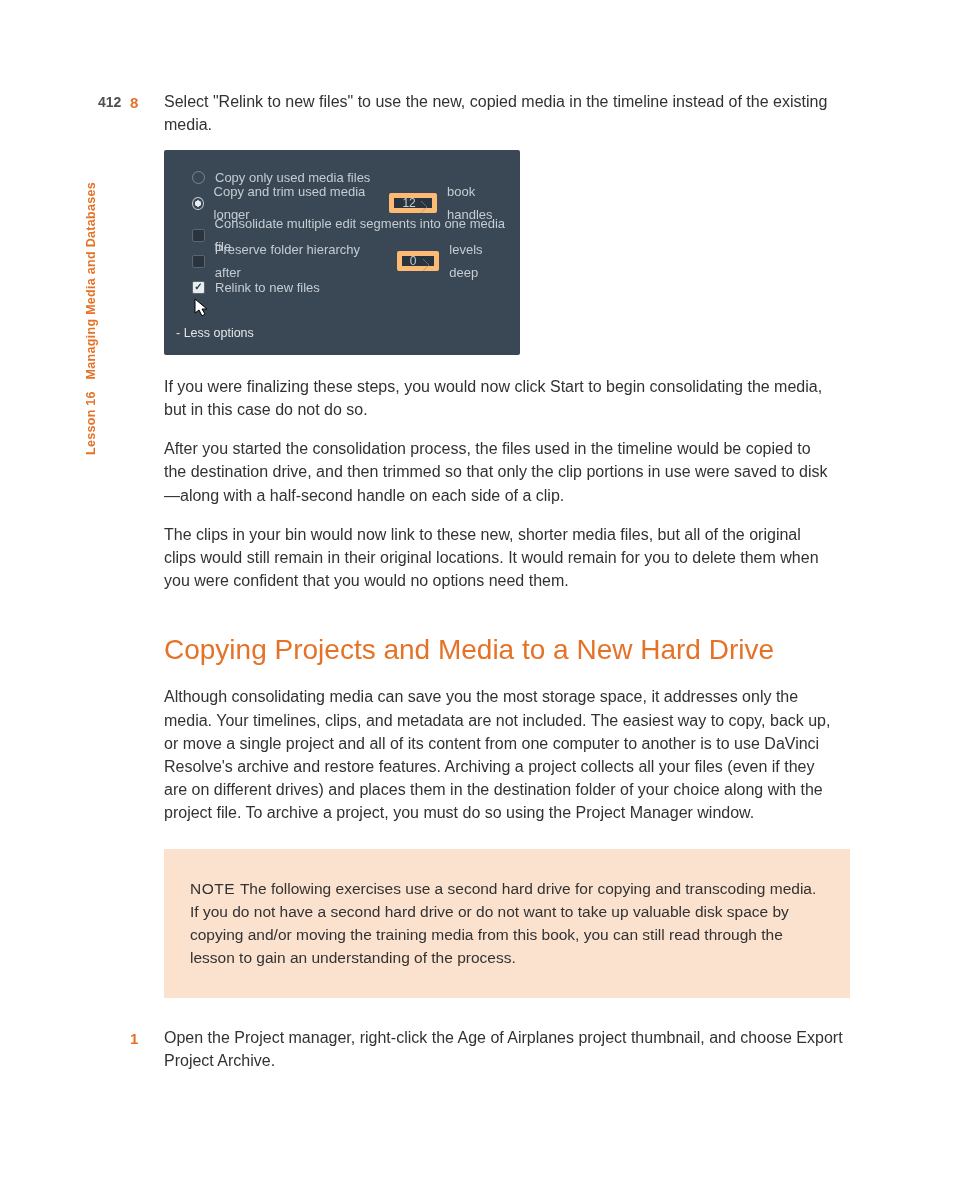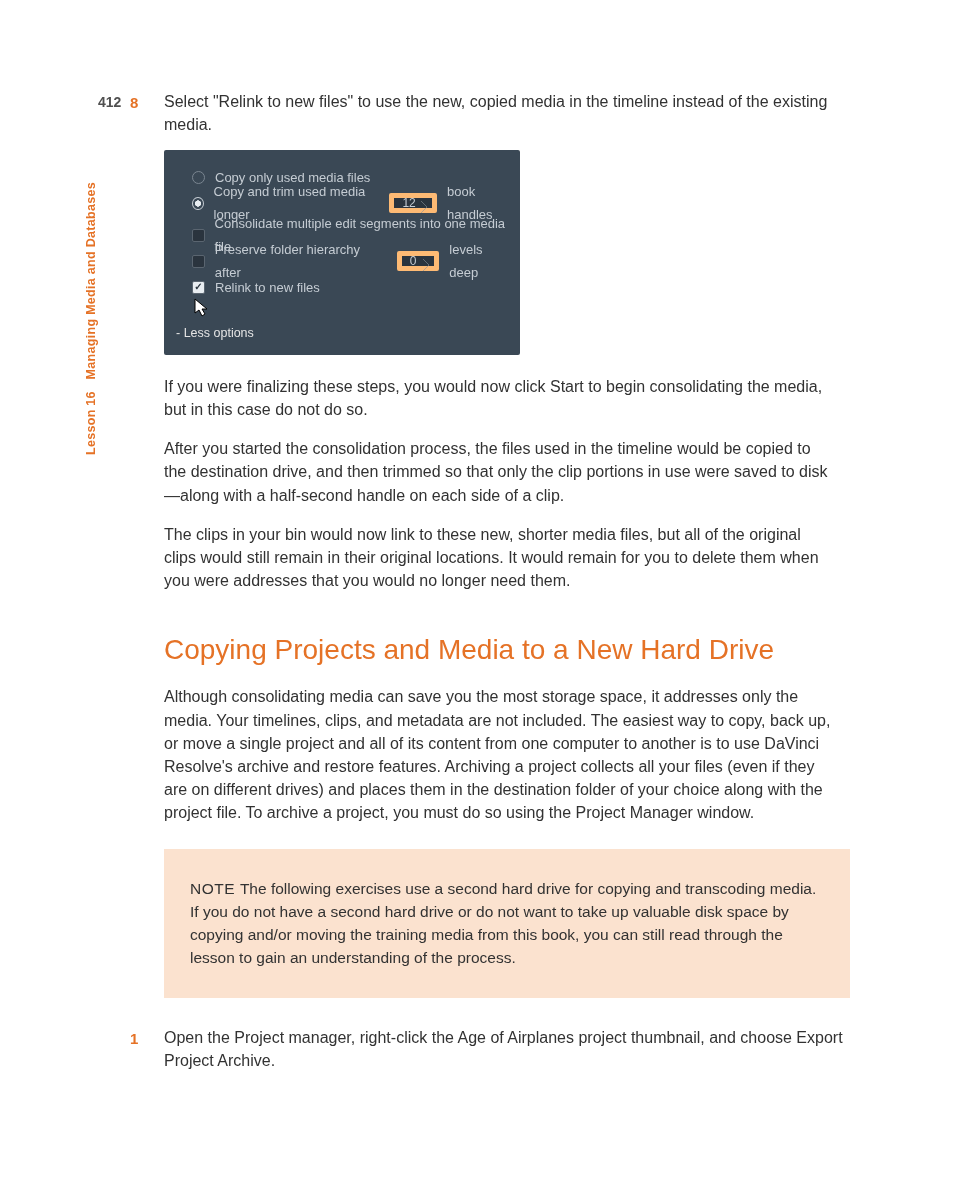--- a/index.html
+++ b/index.html
@@ -164,21 +164,21 @@
         <svg viewBox="0 0 16 20">
             <path d="M1 1 L1 15 L5 12 L8 18 L11 16 L8 11 L13 11 Z" fill="#fff" stroke="#000" stroke-width="1"></path>
           </svg>
       </span>
     </div>
     <div class="ss-less">- Less options</div>
   </div>
 
   <p class="para">If you were finalizing these steps, you would now click Start to begin consolidating the media, but in this case do not do so.</p>
   <p class="para">After you started the consolidation process, the files used in the timeline would be copied to the destination drive, and then trimmed so that only the clip portions in use were saved to disk —along with a half-second handle on each side of a clip.</p>
-  <p class="para">The clips in your bin would now link to these new, shorter media files, but all of the original clips would still remain in their original locations. It would remain for you to delete them when you were addresses that you would no longer need them.</p>
+  <p class="para">The clips in your bin would now link to these new, shorter media files, but all of the original clips would still remain in their original locations. It would remain for you to delete them when you were confident that you would no options need them.</p>
 
   <h1 class="section-heading">Copying Projects and Media to a New Hard Drive</h1>
 
   <p class="para">Although consolidating media can save you the most storage space, it addresses only the media. Your timelines, clips, and metadata are not included. The easiest way to copy, back up, or move a single project and all of its content from one computer to another is to use DaVinci Resolve's archive and restore features. Archiving a project collects all your files (even if they are on different drives) and places them in the destination folder of your choice along with the project file. To archive a project, you must do so using the Project Manager window.</p>
 
   <div class="note-box">
     <span class="note-label">NOTE </span><span> The following exercises use a second hard drive for copying and transcoding media. If you do not have a second hard drive or do not want to take up valuable disk space by copying and/or moving the training media from this book, you can still read through the lesson to gain an understanding of the process.</span>
   </div>
 
   <div class="step-row">

